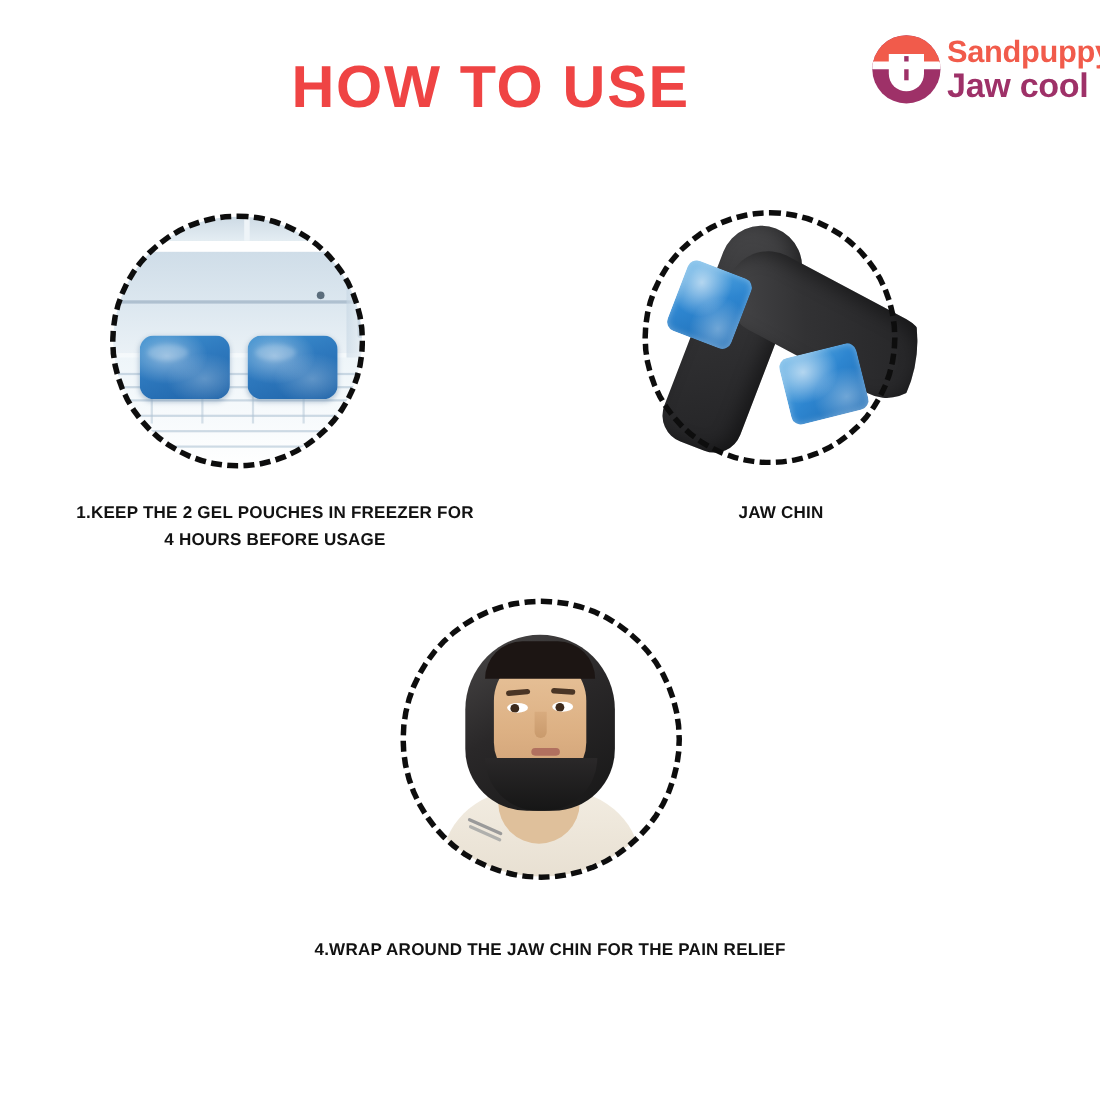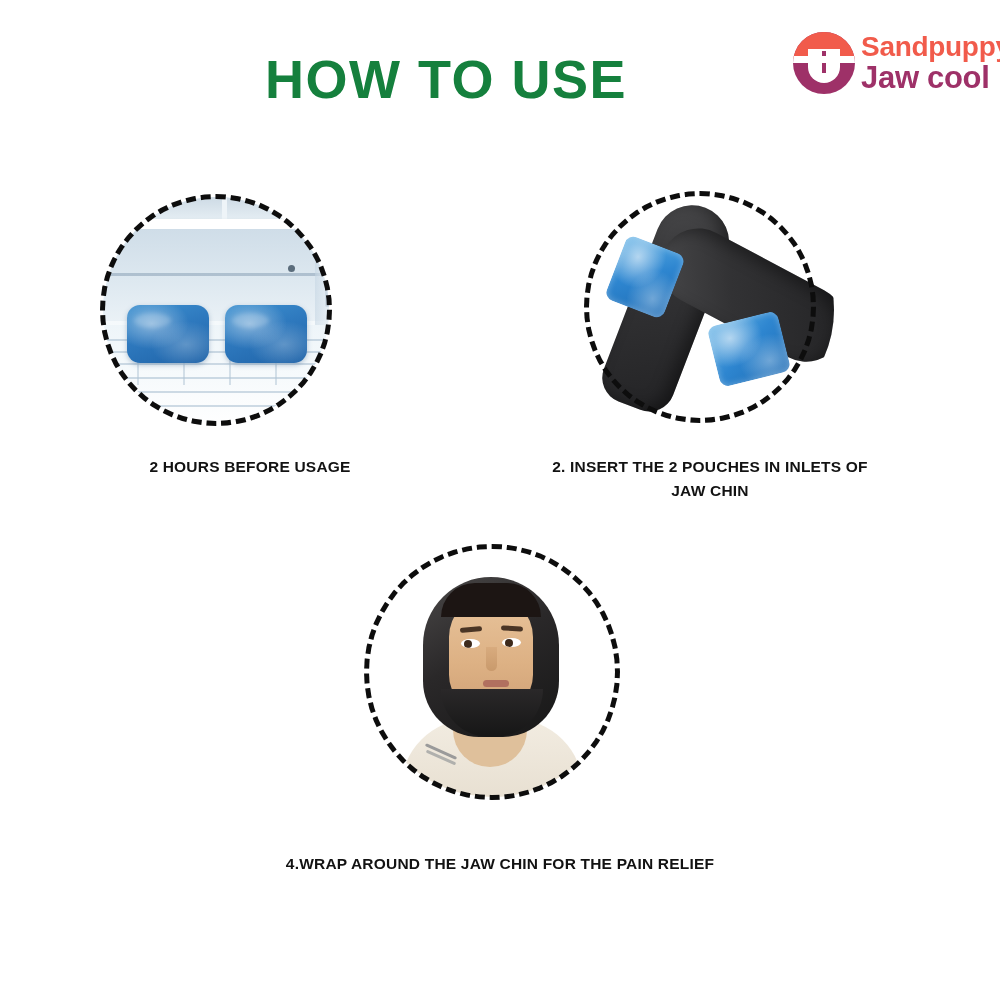--- a/index.html
+++ b/index.html
@@ -18,21 +18,21 @@
   
   .page-title {
     position: absolute;
     left: 0;
     top: 52px;
     width: 892px;
     text-align: center;
     font-size: 54px;
     font-weight: bold;
     letter-spacing: 1.5px;
-    color: #15803d;
+    color: #ef4444;
     line-height: 1;
   }
 
   .brand-logo {
     position: absolute;
     left: 793px;
     top: 27px;
     width: 200px;
     height: 72px;
     display: flex;
@@ -380,32 +380,32 @@
       <div class="fz-rack-riser" style="left:86px;top:14px"></div>
       <div class="fz-rack-riser" style="left:132px;top:14px"></div>
       <div class="fz-rack-riser" style="left:178px;top:14px"></div>
     </div>
     <div class="gel-pouch" id="pouch-left"></div>
     <div class="gel-pouch" id="pouch-right"></div>
   </div>
 </div>
 <div class="circle-frame" id="step1-frame"></div>
 <div class="caption" id="step1-caption">
-  <div>2 HOURS BEFORE USAGE</div>
+  <div>1.KEEP THE 2 GEL POUCHES IN FREEZER FOR</div>
+  <div>4 HOURS BEFORE USAGE</div>
 </div>
 
 <div class="photo-clip" id="step2-photo">
   <div class="wrap-arm" id="wrap-arm-a"></div>
   <div class="wrap-arm" id="wrap-arm-b"></div>
   <div class="pouch-window" id="wrap-window-a"></div>
   <div class="pouch-window" id="wrap-window-b"></div>
 </div>
 <div class="circle-frame" id="step2-frame"></div>
 <div class="caption" id="step2-caption">
-  <div>2. INSERT THE 2 POUCHES IN INLETS OF</div>
   <div>JAW CHIN</div>
 </div>
 
 <div class="photo-clip" id="step3-photo">
   <div class="model">
     <div class="m-torso"></div>
     <div class="m-neckline"></div>
     <div class="m-strap"></div>
     <div class="m-strap2"></div>
     <div class="m-neck"></div>

